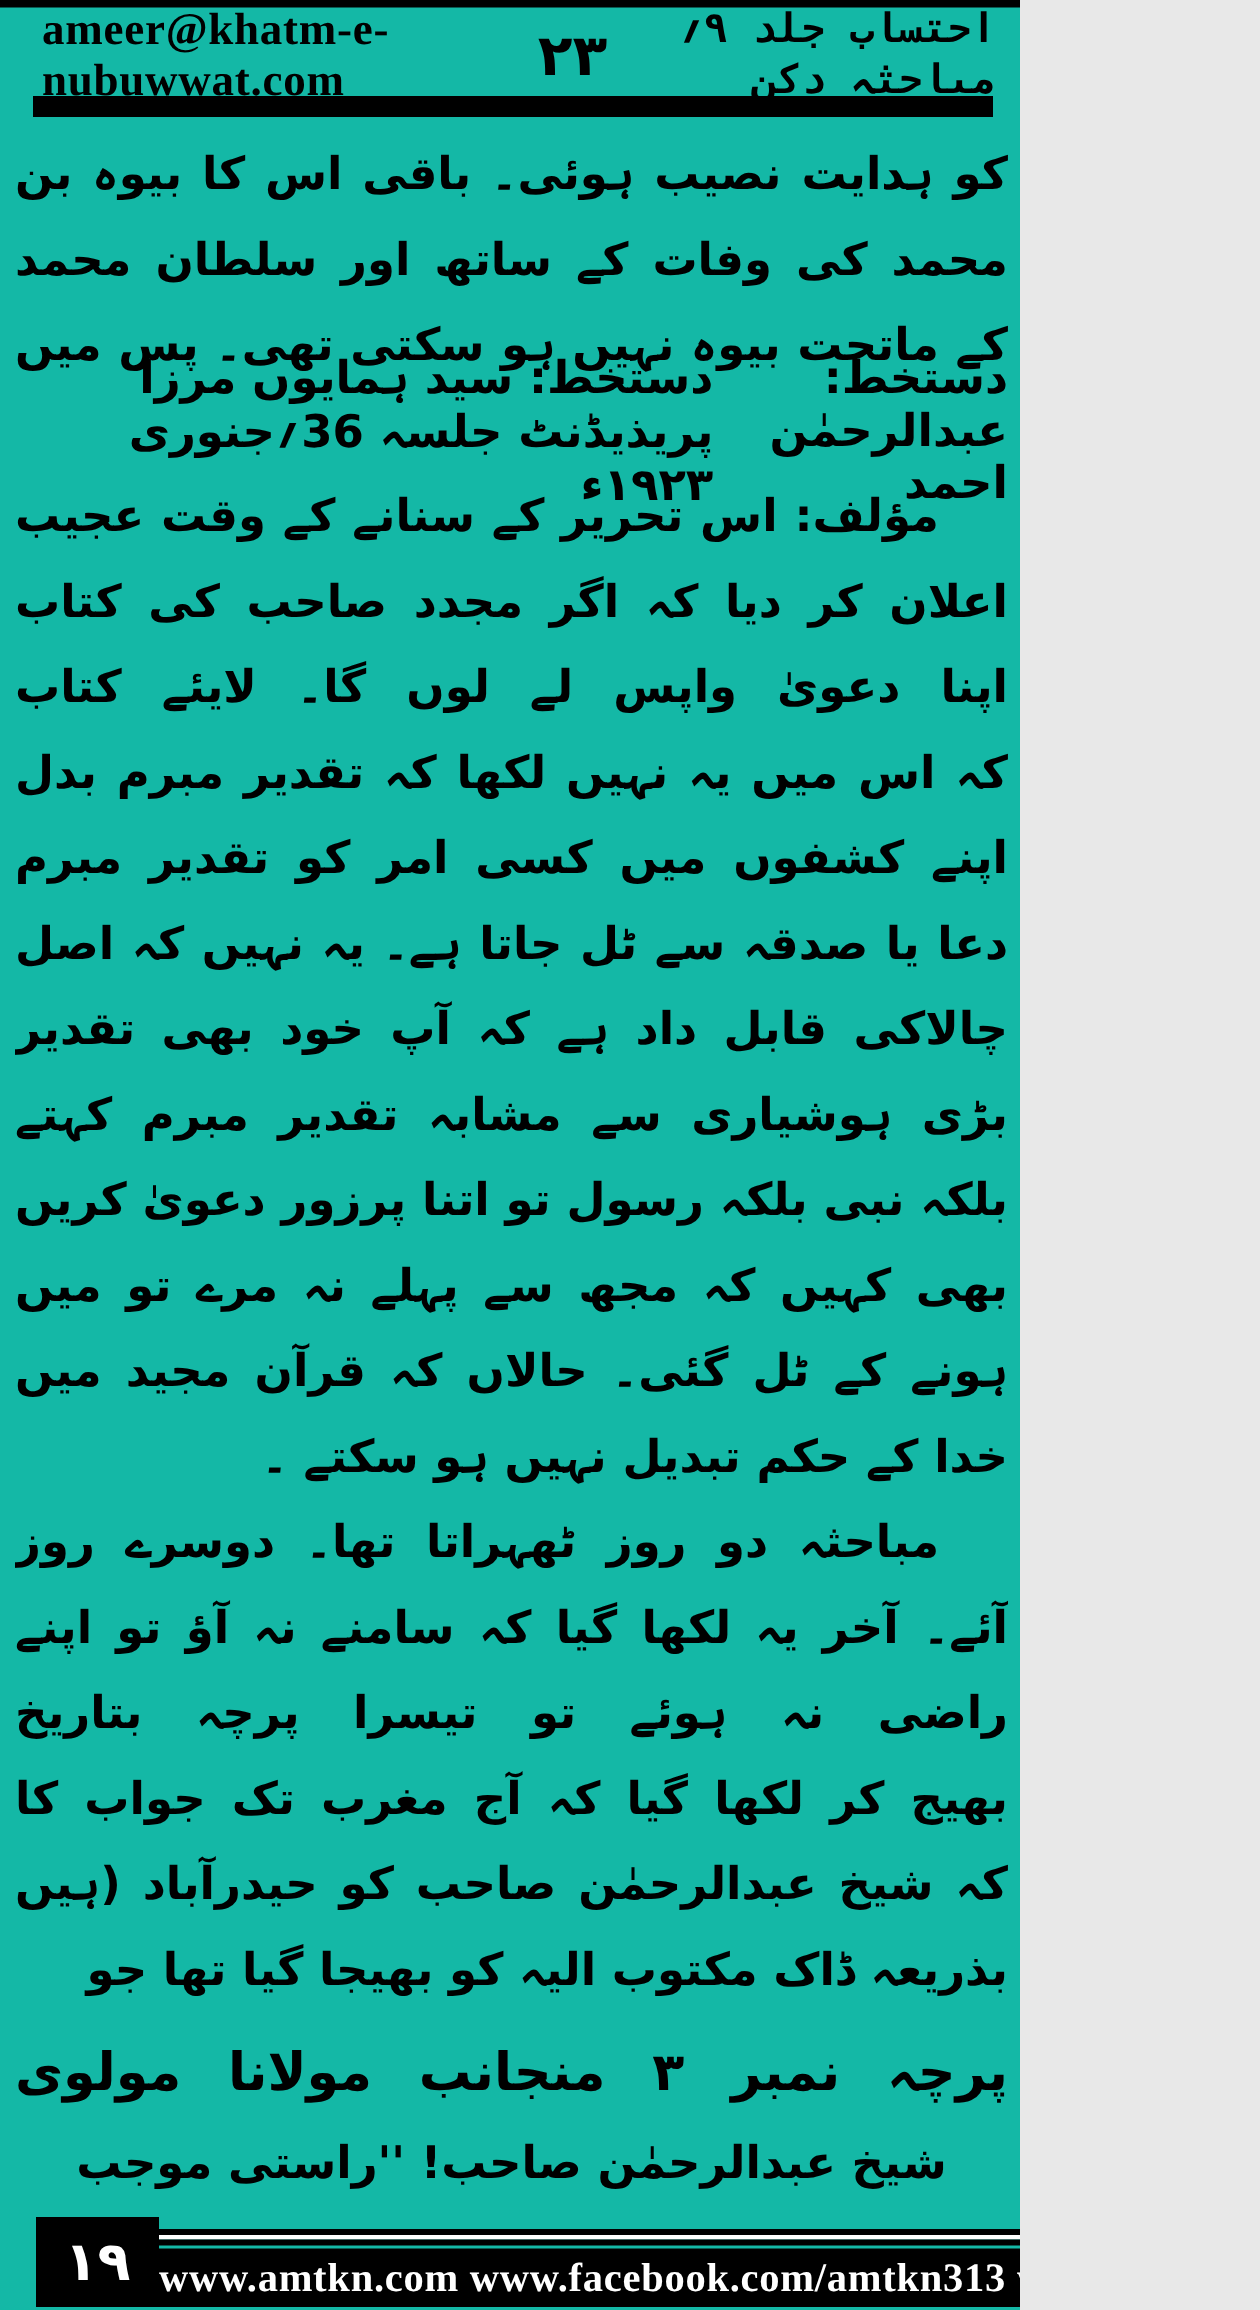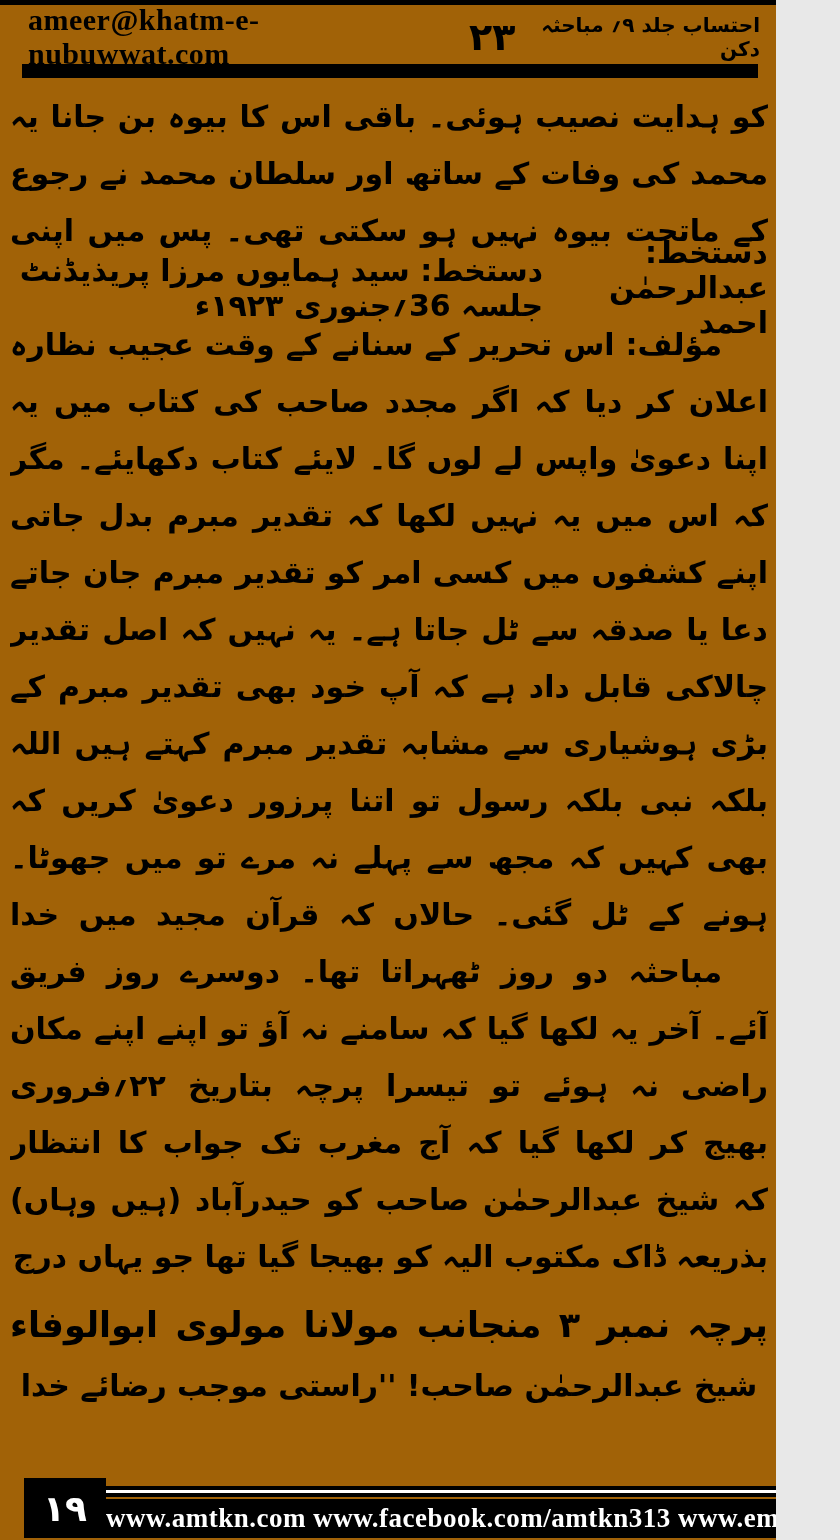--- a/index.html
+++ b/index.html
@@ -1,19 +1,19 @@
 <!DOCTYPE html>
 <html lang="ur"><head>
 <meta charset="utf-8">
 <style>
   html,body { margin:0; padding:0; background:#e8e8e8; }
   .page {
     position:relative;
-    width:776px; height:1540px;
-    background:#a16207;
+    width:680px; height:1540px;
+    background:#14b8a6;
     color:#000;
     overflow:hidden;
     font-family:"DejaVu Sans", sans-serif;
   }
   .top-rule {
     position:absolute; top:0; left:0; right:0; height:5px; background:#000;
   }
   .header {
     position:absolute; top:12px; left:28px; right:16px; height:50px;
     display:flex; align-items:center;
@@ -21,22 +21,23 @@
   .header-email {
     font-family:"Liberation Serif", serif;
     font-weight:bold; font-size:30px; letter-spacing:0.5px;
   }
   .header-pagenum {
     margin-left:42px;
     font-size:38px; font-weight:bold;
   }
   .header-title {
     margin-left:auto;
-    font-size:20px; font-weight:bold;
+    font-size:27px; font-weight:bold;
     direction:rtl;
+    font-family:Liberation Mono, monospace;
   }
   .divider-bar {
     position:absolute; top:64px; left:22px; right:18px; height:14px; background:#000;
   }
   .body-text {
     position:absolute; top:88px; left:10px; right:8px;
     direction:rtl;
   }
   .line {
     height:57px; line-height:57px;
@@ -109,20 +110,21 @@
     <div class="line">اعلان کر دیا کہ اگر مجدد صاحب کی کتاب میں یہ مضمون ہو کہ تقدیر مبرم بھی ٹل جاتی ہے تو میں</div>
     <div class="line">اپنا دعویٰ واپس لے لوں گا۔ لایئے کتاب دکھایئے۔ مگر فریق ثانی نے کتاب نہ دکھائی۔ کیوں</div>
     <div class="line">کہ اس میں یہ نہیں لکھا کہ تقدیر مبرم بدل جاتی ہے۔ بلکہ یہ لکھا ہے کہ: ''بعض دفعہ اولیاء اللہ</div>
     <div class="line">اپنے کشفوں میں کسی امر کو تقدیر مبرم جان جاتے ہیں۔ حالاں کہ وہ مبرم نہیں ہوتا اس لئے وہ</div>
     <div class="line">دعا یا صدقہ سے ٹل جاتا ہے۔ یہ نہیں کہ اصل تقدیر مبرم بھی ٹل جاتی ہے۔'' احمدی مناظر کی</div>
     <div class="line">چالاکی قابل داد ہے کہ آپ خود بھی تقدیر مبرم کے ٹل جانے کے قائل نہیں ہوئے۔ اس لئے</div>
     <div class="line">بڑی ہوشیاری سے مشابہ تقدیر مبرم کہتے ہیں اللہ اللہ کس قدر کمزوری ہے کہ خود صاحب الہام</div>
     <div class="line">بلکہ نبی بلکہ رسول تو اتنا پرزور دعویٰ کریں کہ سلطان محمد کا مجھ سے پہلے مرنا تقدیر مبرم ہے۔ یہ</div>
     <div class="line">بھی کہیں کہ مجھ سے پہلے نہ مرے تو میں جھوٹا۔ مگر احمدی مناظر کہتے ہیں کہ یہ تقدیر باوجود مبرم</div>
     <div class="line">ہونے کے ٹل گئی۔ حالاں کہ قرآن مجید میں خدا تعالیٰ فرماتا ہے ''لا تبدیل لکلمات اللہ''</div>
+    <div class="line right">خدا کے حکم تبدیل نہیں ہو سکتے ۔</div>
     <div class="line indent">مباحثہ دو روز ٹھہراتا تھا۔ دوسرے روز فریق ثانی نے انکار کر دیا۔ خط پر خط لکھا، نہ</div>
     <div class="line">آئے۔ آخر یہ لکھا گیا کہ سامنے نہ آؤ تو اپنے اپنے مکان میں سے پرچہ لکھ بھیجو۔ اس پر بھی</div>
     <div class="line">راضی نہ ہوئے تو تیسرا پرچہ بتاریخ ۲۲؍فروری ۱۹۲۳ء صبح کے ۹ بجے عبداللہ الہ دین قادیانی کو</div>
     <div class="line">بھیج کر لکھا گیا کہ آج مغرب تک جواب کا انتظار ہوگا۔ وہ پرچہ انہوں نے واپس کر کے لکھا</div>
     <div class="line">کہ شیخ عبدالرحمٰن صاحب کو حیدرآباد (ہیں وہاں) بھیج دیں۔ ان کے اس لکھنے پر پرچہ مذکور</div>
     <div class="line right">بذریعہ ڈاک مکتوب الیہ کو بھیجا گیا تھا جو یہاں درج ہے ۔</div>
     <div class="line heading">پرچہ نمبر ۳ منجانب مولانا مولوی ابوالوفاء ثناء اللہ صاحب امرتسری مناظر محمدی</div>
     <div class="line center">شیخ عبدالرحمٰن صاحب! ''راستی موجب رضائے خدا است'' یہ ایک سنہرا مصرع</div>
   </div>
 

